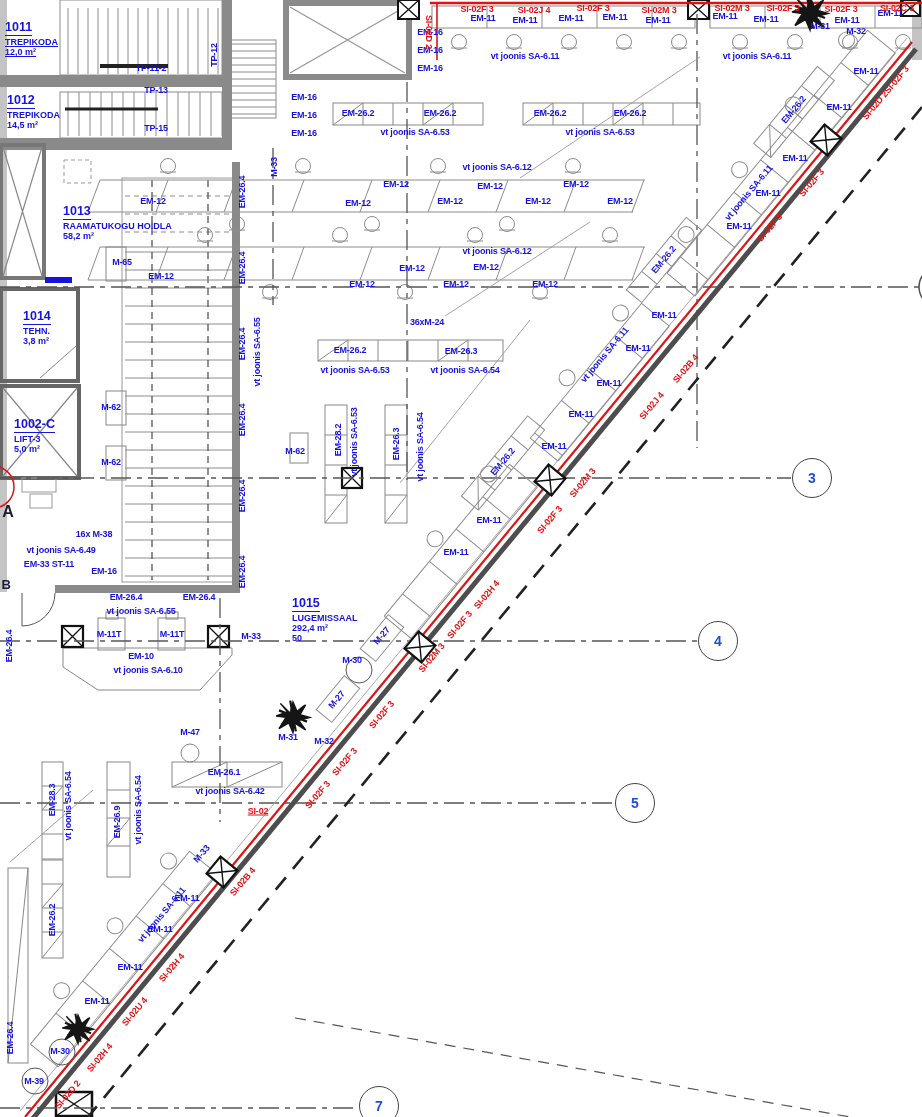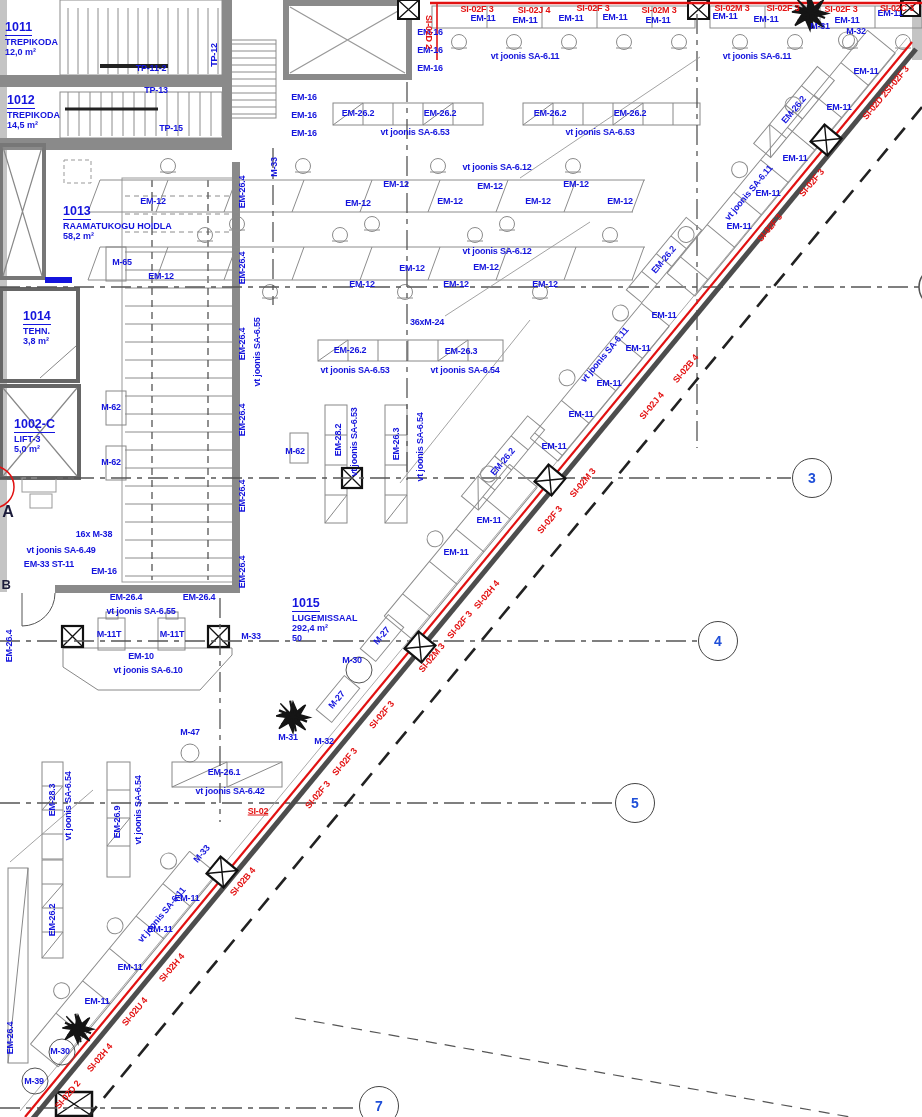--- a/index.html
+++ b/index.html
@@ -251,31 +251,31 @@
     <use href="#xbox" transform="translate(550,480) rotate(-50.46)"></use>
     <use href="#xbox" transform="translate(420,647) rotate(-50.46)"></use>
     <use href="#xbox" transform="translate(222,872) rotate(-50.46)"></use>
 
     <use href="#plant" transform="translate(810,12) scale(1.5)"></use>
     <use href="#plant" transform="translate(293,716) scale(1.4)"></use>
     <use href="#plant" transform="translate(78,1028) scale(1.3)"></use>
   </svg>
 
   <div id="rooms">
-      <div class="room" style="left: 5px; top: 16px;"><div class="num">1011</div><div class="ln">TREPIKODA</div><div class="ln">12,0 m²</div></div>
+      <div class="room" style="left: 5px; top: 16px; text-decoration: underline;"><div class="num">1011</div><div class="ln">TREPIKODA</div><div class="ln">12,0 m²</div></div>
       <div class="room" style="left: 7px; top: 89px;"><div class="num">1012</div><div class="ln">TREPIKODA</div><div class="ln">14,5 m²</div></div>
       <div class="room" style="left: 63px; top: 200px;"><div class="num">1013</div><div class="ln">RAAMATUKOGU HOIDLA</div><div class="ln">58,2 m²</div></div>
       <div class="room" style="left: 23px; top: 305px;"><div class="num">1014</div><div class="ln">TEHN.</div><div class="ln">3,8 m²</div></div>
       <div class="room" style="left: 14px; top: 413px;"><div class="num">1002-C</div><div class="ln">LIFT-3</div><div class="ln">5,0 m²</div></div>
       <div class="room" style="left: 292px; top: 592px;"><div class="num">1015</div><div class="ln">LUGEMISSAAL</div><div class="ln">292,4 m²</div><div class="ln">50</div></div>
     </div>
   <div id="labels">
       <div class="lbl b" style="left: 151px; top: 68px;">TP-11-2</div>
       <div class="lbl b" style="left: 156px; top: 90px;">TP-13</div>
-      <div class="lbl b" style="left: 171px; top: 128px;">TP-15</div>
+      <div class="lbl b" style="left: 156px; top: 128px;">TP-15</div>
       <div class="lbl b" style="left: 214px; top: 55px; transform: translate(-50%, -50%) rotate(-90deg);">TP-12</div>
       <div class="lbl b" style="left: 274px; top: 167px; transform: translate(-50%, -50%) rotate(-90deg);">M-33</div>
       <div class="lbl b" style="left: 430px; top: 32px;">EM-16</div>
       <div class="lbl b" style="left: 430px; top: 50px;">EM-16</div>
       <div class="lbl b" style="left: 430px; top: 68px;">EM-16</div>
       <div class="lbl b" style="left: 304px; top: 97px;">EM-16</div>
       <div class="lbl b" style="left: 304px; top: 115px;">EM-16</div>
       <div class="lbl b" style="left: 304px; top: 133px;">EM-16</div>
       <div class="lbl b" style="left: 483px; top: 18px;">EM-11</div>
       <div class="lbl b" style="left: 525px; top: 20px;">EM-11</div>

